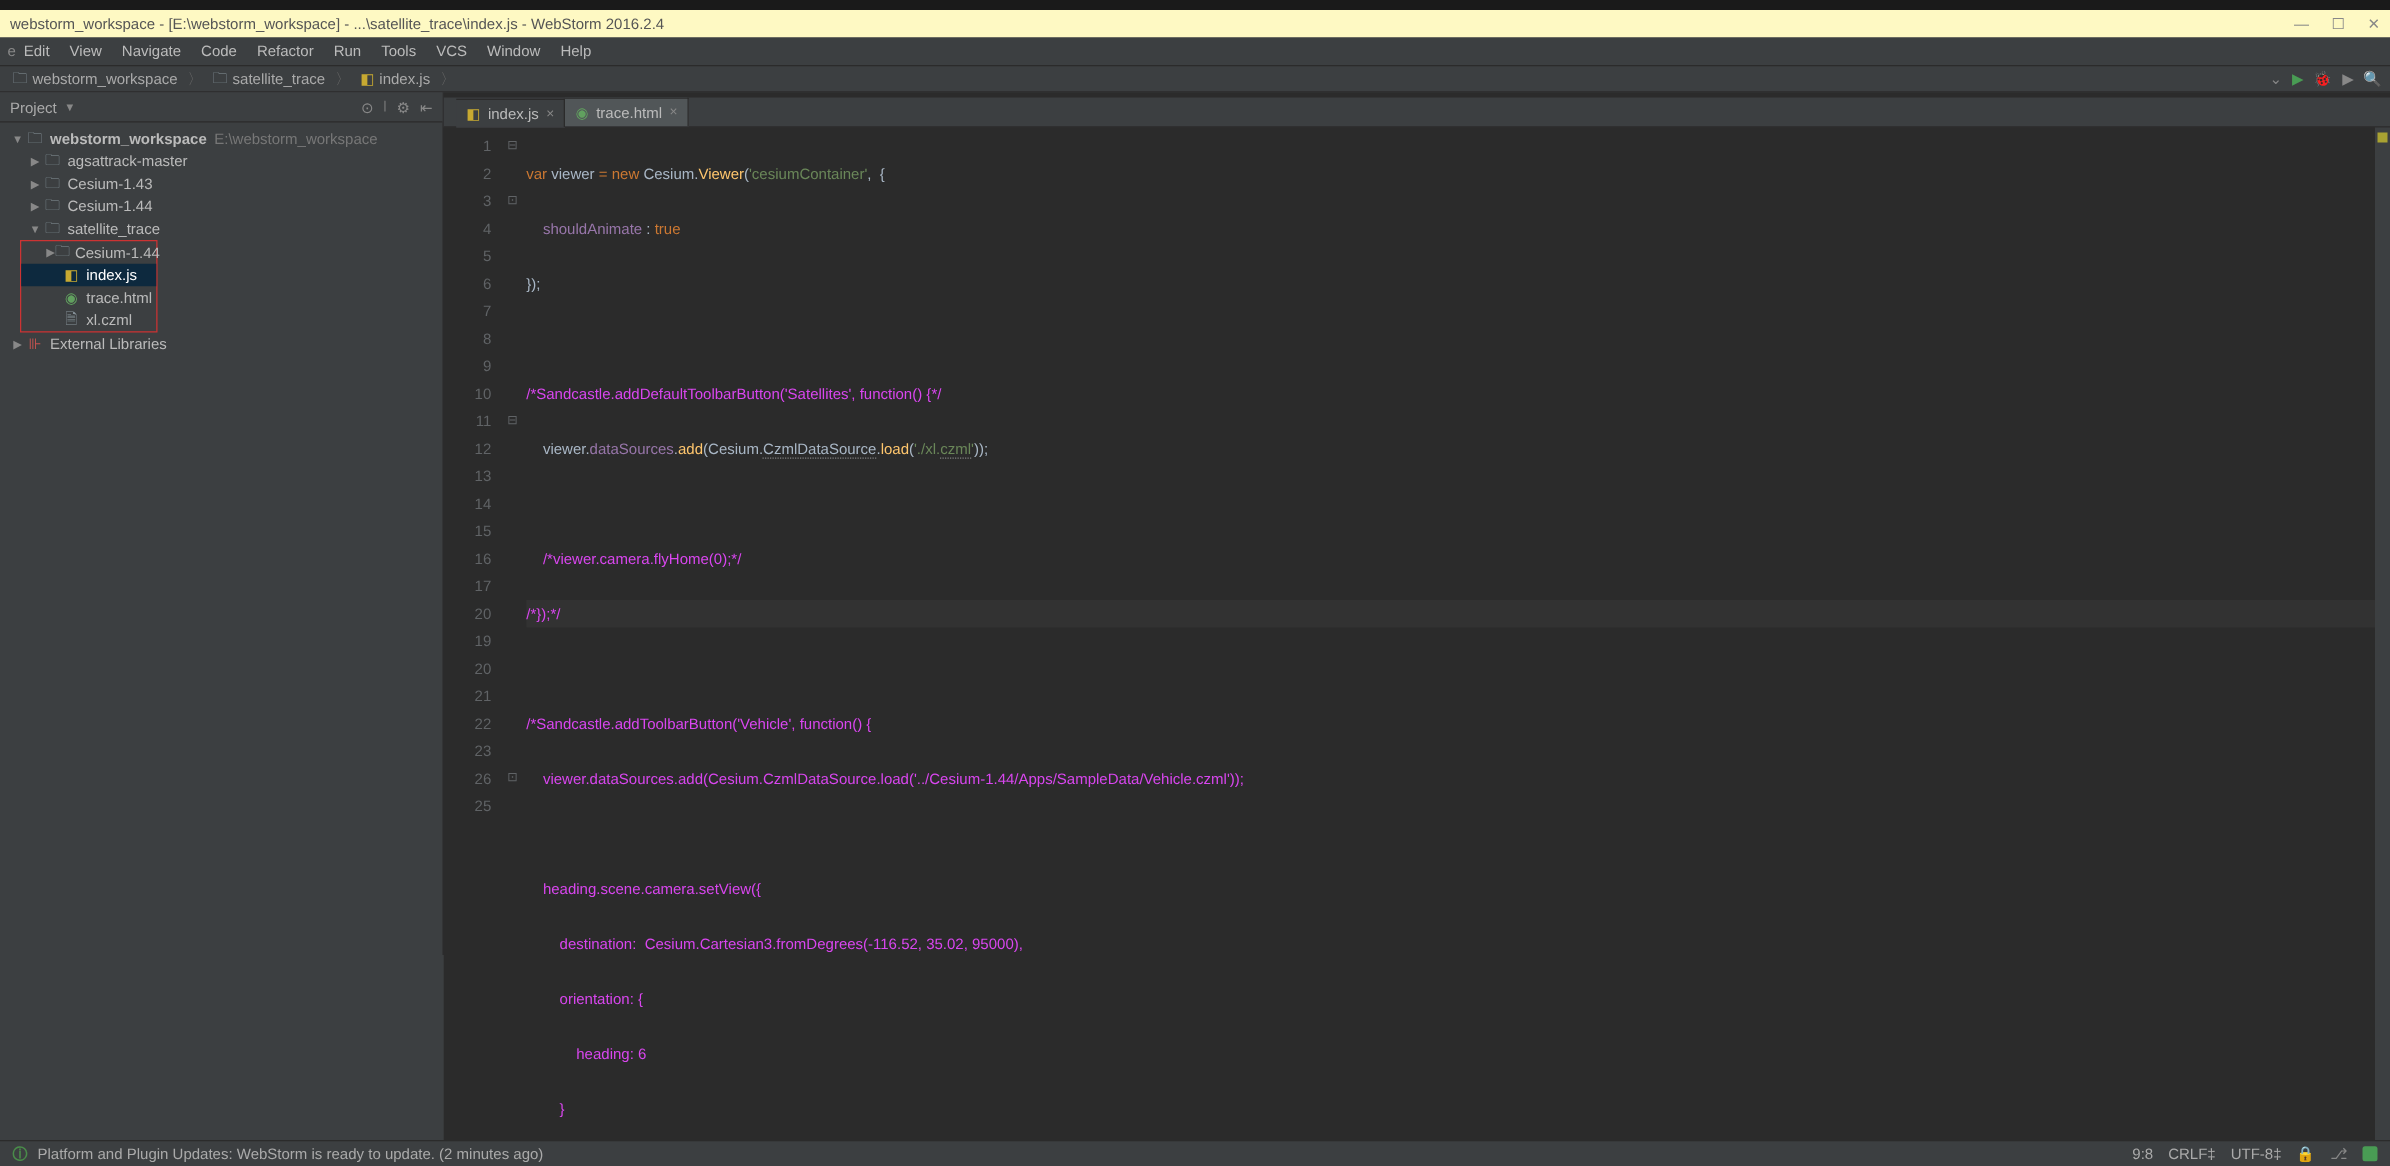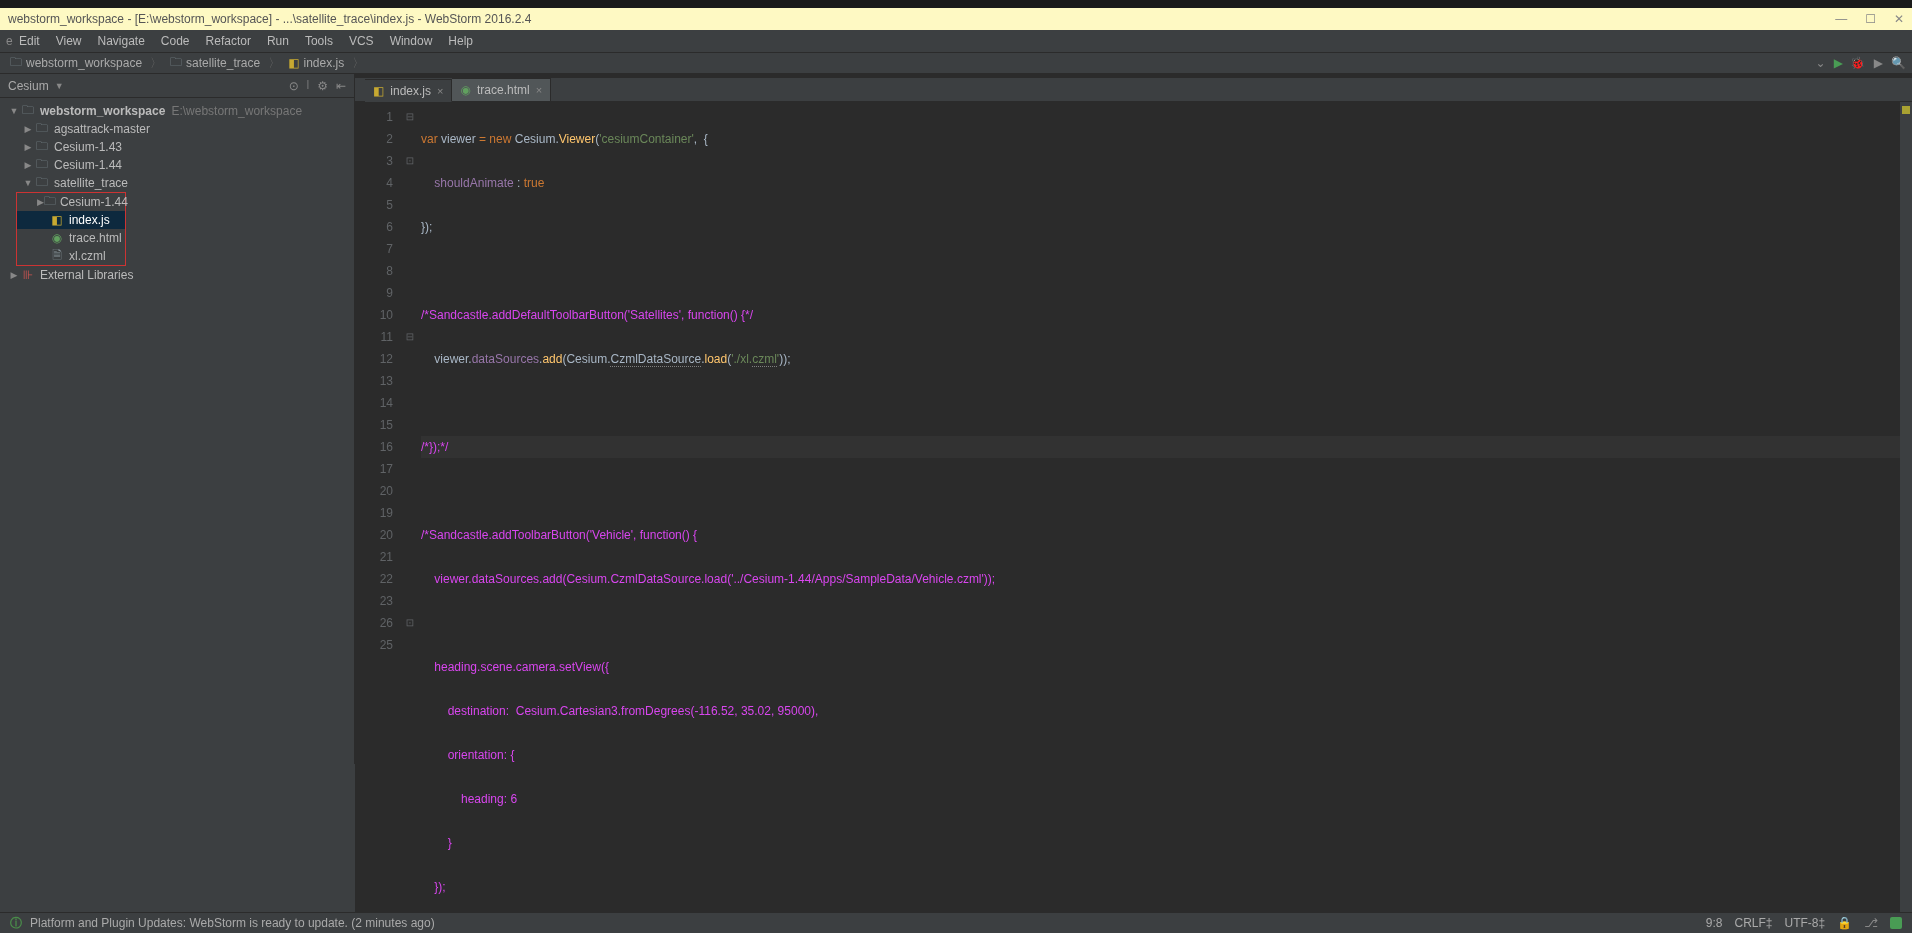--- a/index.html
+++ b/index.html
@@ -113,21 +113,21 @@
     <span>🐞</span>
     <span>▶</span>
     <span>🔍</span>
   </div>
 </div>
 
 <div class="main-area">
   <div class="sidebar">
     <div class="sidebar-header">
       <span class="sidebar-title">
-        <span>Cesium</span>
+        <span>Project</span>
         <span style="color:#888;font-size:9px">▼</span>
       </span>
       <span class="sidebar-tools">
         <span>⊙</span>
         <span style="font-size:9px">|</span>
         <span>⚙</span>
         <span>⇤</span>
       </span>
     </div>
     <div class="tree">
@@ -257,20 +257,21 @@
           <div></div>
       </div>
       <div class="code">
 <div><span class="kw">var</span><span> viewer </span><span class="kw">=</span><span class="kw"> new </span><span>Cesium.</span><span class="method">Viewer</span><span>(</span><span class="str">'cesiumContainer'</span><span>,  {</span></div>
 <div>    <span class="prop">shouldAnimate </span><span>:</span><span class="kw"> true</span></div>
 <div>});</div>
 <div></div>
 <div class="comment">/*Sandcastle.addDefaultToolbarButton('Satellites', function() {*/</div>
 <div><span>    viewer.</span><span class="prop">dataSources</span><span>.</span><span class="method">add</span><span>(Cesium.</span><span class="warn">CzmlDataSource</span><span>.</span><span class="method">load</span><span>(</span><span class="str">'./xl.</span><span class="str warn">czml</span><span class="str">'</span><span>));</span></div>
 <div></div>
+<div class="comment">    /*viewer.camera.flyHome(0);*/</div>
 <div class="comment cursor-line">/*});*/</div>
 <div></div>
 <div class="comment">/*Sandcastle.addToolbarButton('Vehicle', function() {</div>
 <div class="comment">    viewer.dataSources.add(Cesium.CzmlDataSource.load('../Cesium-1.44/Apps/SampleData/Vehicle.czml'));</div>
 <div></div>
 <div class="comment">    heading.scene.camera.setView({</div>
 <div class="comment">        destination:  Cesium.Cartesian3.fromDegrees(-116.52, 35.02, 95000),</div>
 <div class="comment">        orientation: {</div>
 <div class="comment">            heading: 6</div>
 <div class="comment">        }</div>

